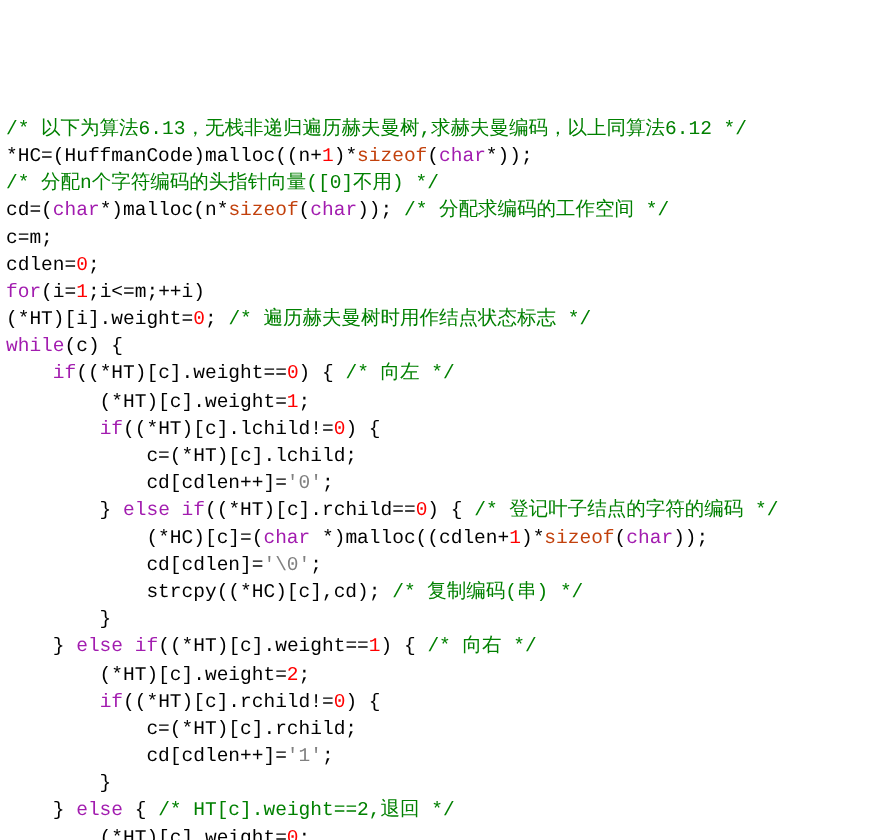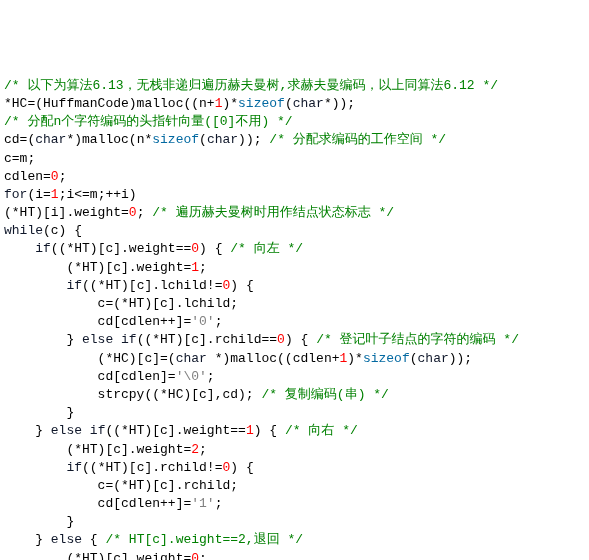--- a/index.html
+++ b/index.html
@@ -8,22 +8,22 @@
   background: #ffffff;
   font-family: "Courier New", Consolas, monospace;
   font-size: 13px;
   line-height: 1.4;
   color: #000000;
   white-space: pre;
   width: 589px;
   box-sizing: border-box;
 }
 .cm { color: #008000; } 
-.kw { color: #0f172a; } 
-.ty { color: #0369a1; } 
+.kw { color: #a21caf; } 
+.ty { color: #c2410c; } 
 .nm { color: #ff0000; } 
 .st { color: #808080; } 
 </style>
 </head>
 <body>
 
 
 
 <div id="code"><div><span class="cm">/* 以下为算法6.13，无栈非递归遍历赫夫曼树,求赫夫曼编码，以上同算法6.12 */</span></div><div><span>*HC=(HuffmanCode)malloc((n+</span><span class="nm">1</span><span>)*</span><span class="ty">sizeof</span><span>(</span><span class="kw">char</span><span>*));</span></div><div><span class="cm">/* 分配n个字符编码的头指针向量([0]不用) */</span></div><div><span>cd=(</span><span class="kw">char</span><span>*)malloc(n*</span><span class="ty">sizeof</span><span>(</span><span class="kw">char</span><span>)); </span><span class="cm">/* 分配求编码的工作空间 */</span></div><div><span>c=m;</span></div><div><span>cdlen=</span><span class="nm">0</span><span>;</span></div><div><span class="kw">for</span><span>(i=</span><span class="nm">1</span><span>;i&lt;=m;++i)</span></div><div><span>(*HT)[i].weight=</span><span class="nm">0</span><span>; </span><span class="cm">/* 遍历赫夫曼树时用作结点状态标志 */</span></div><div><span class="kw">while</span><span>(c) {</span></div><div><span>    </span><span class="kw">if</span><span>((*HT)[c].weight==</span><span class="nm">0</span><span>) { </span><span class="cm">/* 向左 */</span></div><div><span>        (*HT)[c].weight=</span><span class="nm">1</span><span>;</span></div><div><span>        </span><span class="kw">if</span><span>((*HT)[c].lchild!=</span><span class="nm">0</span><span>) {</span></div><div><span>            c=(*HT)[c].lchild;</span></div><div><span>            cd[cdlen++]=</span><span class="st">'0'</span><span>;</span></div><div><span>        } </span><span class="kw">else</span><span></span><span> </span><span class="kw">if</span><span>((*HT)[c].rchild==</span><span class="nm">0</span><span>) { </span><span class="cm">/* 登记叶子结点的字符的编码 */</span></div><div><span>            (*HC)[c]=(</span><span class="kw">char</span><span> *)malloc((cdlen+</span><span class="nm">1</span><span>)*</span><span class="ty">sizeof</span><span>(</span><span class="kw">char</span><span>));</span></div><div><span>            cd[cdlen]=</span><span class="st">'\0'</span><span>;</span></div><div><span>            strcpy((*HC)[c],cd); </span><span class="cm">/* 复制编码(串) */</span></div><div><span>        }</span></div><div><span>    } </span><span class="kw">else</span><span></span><span> </span><span class="kw">if</span><span>((*HT)[c].weight==</span><span class="nm">1</span><span>) { </span><span class="cm">/* 向右 */</span></div><div><span>        (*HT)[c].weight=</span><span class="nm">2</span><span>;</span></div><div><span>        </span><span class="kw">if</span><span>((*HT)[c].rchild!=</span><span class="nm">0</span><span>) {</span></div><div><span>            c=(*HT)[c].rchild;</span></div><div><span>            cd[cdlen++]=</span><span class="st">'1'</span><span>;</span></div><div><span>        }</span></div><div><span>    } </span><span class="kw">else</span><span> { </span><span class="cm">/* HT[c].weight==2,退回 */</span></div><div><span>        (*HT)[c].weight=</span><span class="nm">0</span><span>;</span></div></div>
 

